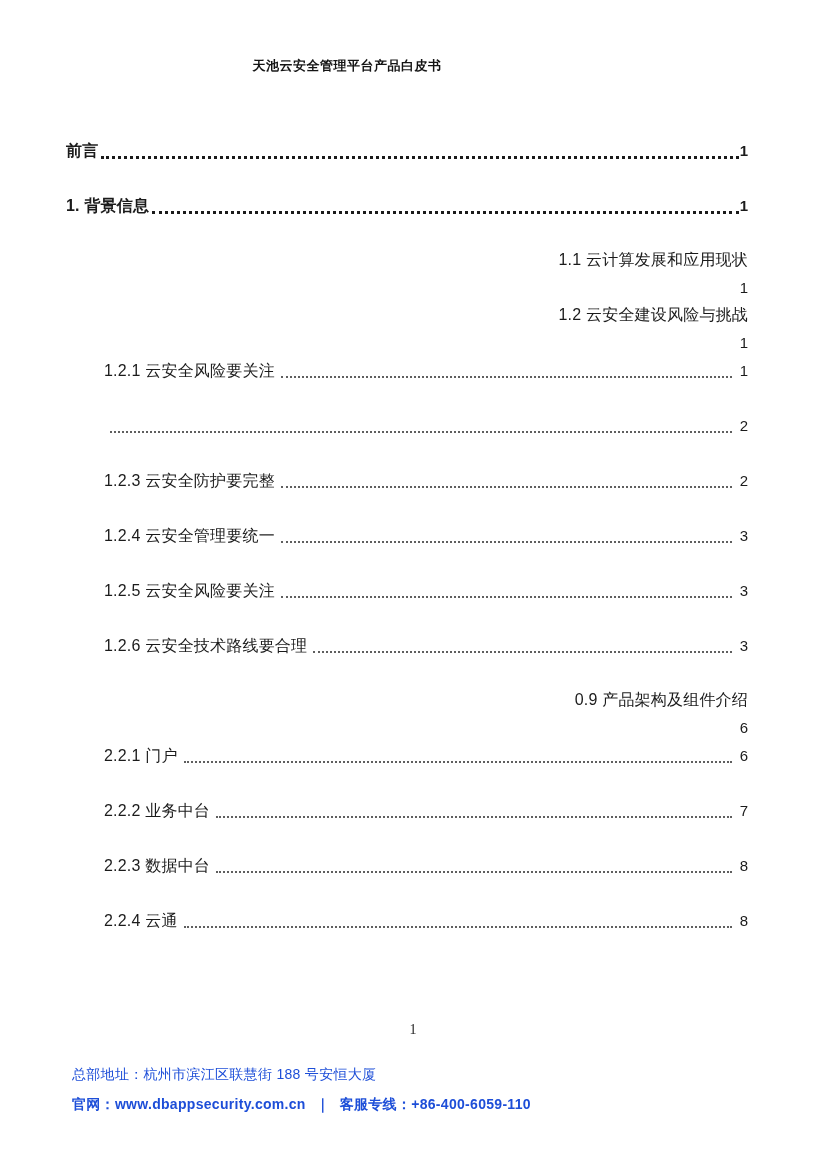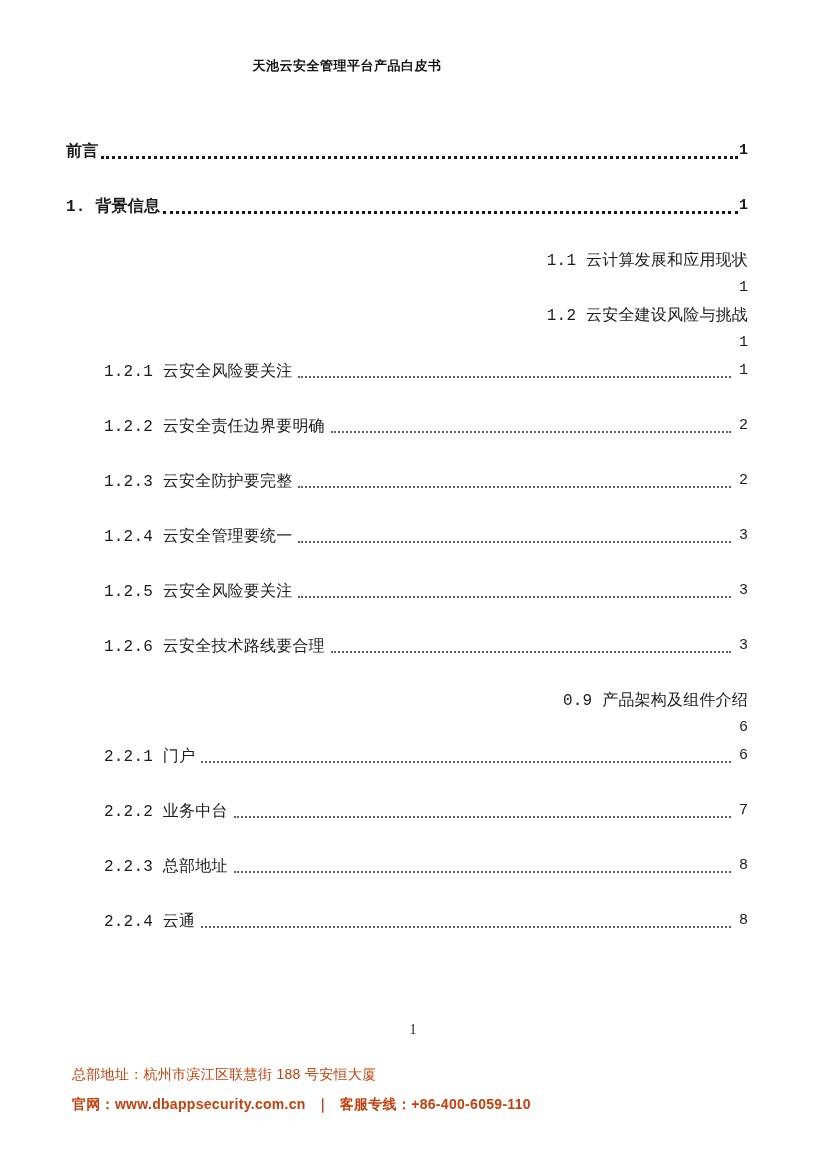--- a/index.html
+++ b/index.html
@@ -34,21 +34,21 @@
     position: absolute;
     top: 140px;
     left: 66px;
     width: 682px; 
   }
   .row {
     display: flex;
     align-items: flex-end;
     height: 22px;
     margin-bottom: 33px; 
-    font-family: Liberation Mono, monospace;
+    font-family: Liberation Sans, sans-serif;
     font-size: 16px;
     color: #1b1b1b;
     cursor: pointer;
   }
   .row.b   { font-weight: 700; }
   .row.lvl2 { padding-left: 27px; flex-direction: column; }
   .row.lvl3 { padding-left: 38px; }
   .lbl {
     white-space: nowrap;
     letter-spacing: 0.2px;
@@ -76,21 +76,21 @@
     text-align: center;
     font-family: "Liberation Serif", "DejaVu Serif", serif;
     font-size: 14px;
     color: #242424;
   }
   .footer-line {
     position: absolute;
     left: 72px;
     font-size: 14px;
     letter-spacing: 0.3px;
-    color: #c2410c;
+    color: #1d4ed8;
     white-space: nowrap;
   }
   .footer-line.addr    { top: 1066px; }
   .footer-line.contact { top: 1096px; font-weight: bold; }
   .footer-line .sep {
     display: inline-block;
     margin: 0 10px;
   }
   .footer-line .site { cursor: pointer; }
 </style>
@@ -127,21 +127,20 @@
     <span class="pg">1</span>
   </div>
 
   <div class="row lvl3">
     <span class="lbl">1.2.1 云安全风险要关注</span>
     <span class="leader"></span>
     <span class="pg">1</span>
   </div>
 
   <div class="row lvl3">
-    <span class="lbl">1.2.2 云安全责任边界要明确</span>
     <span class="leader"></span>
     <span class="pg">2</span>
   </div>
 
   <div class="row lvl3">
     <span class="lbl">1.2.3 云安全防护要完整</span>
     <span class="leader"></span>
     <span class="pg">2</span>
   </div>
 
@@ -176,21 +175,21 @@
     <span class="pg">6</span>
   </div>
 
   <div class="row lvl3">
     <span class="lbl">2.2.2 业务中台</span>
     <span class="leader"></span>
     <span class="pg">7</span>
   </div>
 
   <div class="row lvl3">
-    <span class="lbl">2.2.3 总部地址</span>
+    <span class="lbl">2.2.3 数据中台</span>
     <span class="leader"></span>
     <span class="pg">8</span>
   </div>
 
   <div class="row lvl3">
     <span class="lbl">2.2.4 云通</span>
     <span class="leader"></span>
     <span class="pg">8</span>
   </div>
 

